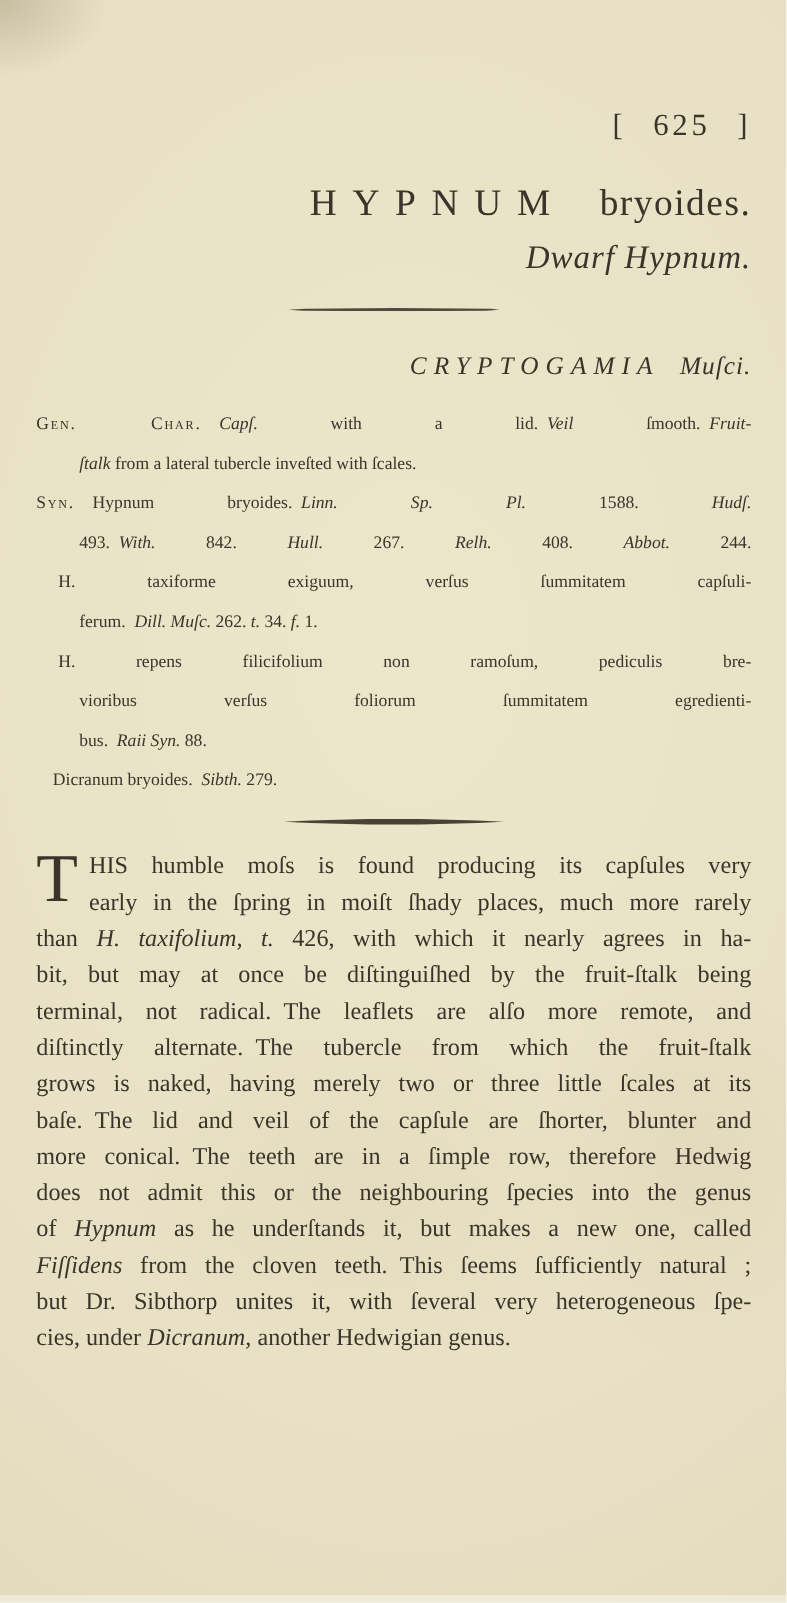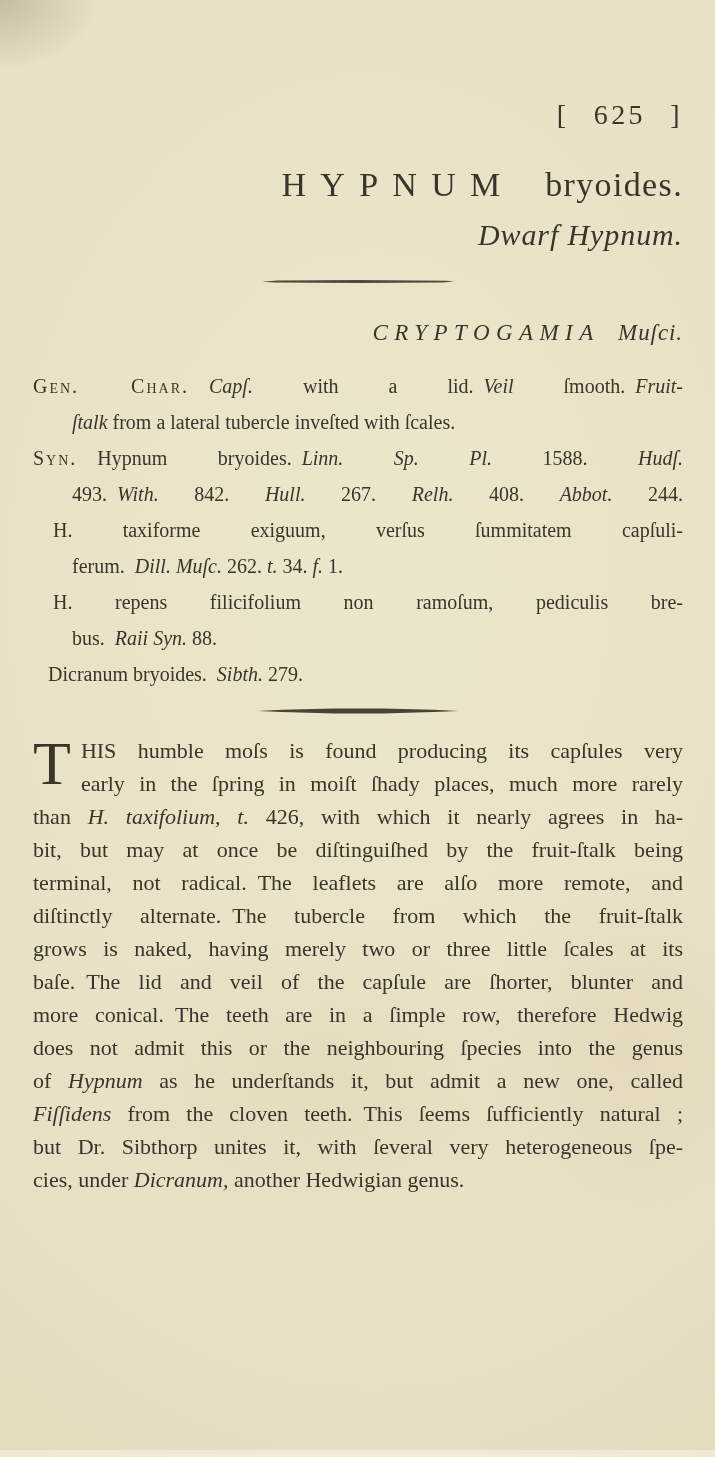--- a/index.html
+++ b/index.html
@@ -37,21 +37,21 @@
   }
   .rule2{
     margin-top:16px;width:200px;height:6px;opacity:0.92;
     clip-path:polygon(0 50%,12% 30%,38% 8%,62% 8%,88% 30%,100% 50%,88% 68%,62% 92%,38% 92%,12% 68%);
   }
 
   .crypto{margin-top:36px;font-size:23px;line-height:27px;font-style:italic;}
   .crypto .cls{letter-spacing:0.28em;}
   .crypto .ord{margin-left:0.8em;letter-spacing:0.04em;}
 
-  .synopsis{margin-top:22px;font-size:20px;line-height:36px;}
+  .synopsis{margin-top:22px;font-size:16px;line-height:36px;}
   .hang{padding-left:39px;}
   .hang .tline:first-child{margin-left:-39px;}
   .hang.sub .tline:first-child{margin-left:-19px;}
   .hang.sub2 .tline:first-child{margin-left:-24px;}
 
   .tline{text-align:justify;text-align-last:justify;}
   .tline.end{text-align-last:left;}
   .it{font-style:italic;}
   .sc{font-variant:small-caps;letter-spacing:0.10em;}
 
@@ -89,20 +89,21 @@
       <div class="hang">
           <div class="tline"><span class="sc">Syn.</span><span> Hypnum bryoides. </span><span class="it">Linn. Sp. Pl.</span><span> 1588. </span><span class="it">Hudſ.</span></div>
           <div class="tline"><span>493. </span><span class="it">With.</span><span> 842. </span><span class="it">Hull.</span><span> 267. </span><span class="it">Relh.</span><span> 408. </span><span class="it">Abbot.</span><span> 244.</span></div>
         </div>
       <div class="hang sub">
           <div class="tline"><span>H. taxiforme exiguum, verſus ſummitatem capſuli-</span></div>
           <div class="tline end"><span>ferum. </span><span class="it">Dill. Muſc.</span><span> 262. </span><span class="it">t.</span><span> 34. </span><span class="it">f.</span><span> 1.</span></div>
         </div>
       <div class="hang sub">
           <div class="tline"><span>H. repens filicifolium non ramoſum, pediculis bre-</span></div>
+          <div class="tline"><span>vioribus verſus foliorum ſummitatem egredienti-</span></div>
           <div class="tline end"><span>bus. </span><span class="it">Raii Syn.</span><span> 88.</span></div>
         </div>
       <div class="hang sub2">
           <div class="tline end"><span>Dicranum bryoides. </span><span class="it">Sibth.</span><span> 279.</span></div>
         </div>
     </div>
 
     <div class="rule rule2"></div>
 
     <div class="body-para">
@@ -111,21 +112,21 @@
           <div class="tline"><span>HIS humble moſs is found producing its capſules very</span></div>
           <div class="tline"><span>early in the ſpring in moiſt ſhady places, much more rarely</span></div>
           <div class="tline"><span>than </span><span class="it">H. taxifolium, t.</span><span> 426, with which it nearly agrees in ha-</span></div>
           <div class="tline"><span>bit, but may at once be diſtinguiſhed by the fruit-ſtalk being</span></div>
           <div class="tline"><span>terminal, not radical. The leaflets are alſo more remote, and</span></div>
           <div class="tline"><span>diſtinctly alternate. The tubercle from which the fruit-ſtalk</span></div>
           <div class="tline"><span>grows is naked, having merely two or three little ſcales at its</span></div>
           <div class="tline"><span>baſe. The lid and veil of the capſule are ſhorter, blunter and</span></div>
           <div class="tline"><span>more conical. The teeth are in a ſimple row, therefore Hedwig</span></div>
           <div class="tline"><span>does not admit this or the neighbouring ſpecies into the genus</span></div>
-          <div class="tline"><span>of </span><span class="it">Hypnum</span><span> as he underſtands it, but admit a new one, called</span></div>
+          <div class="tline"><span>of </span><span class="it">Hypnum</span><span> as he underſtands it, but makes a new one, called</span></div>
           <div class="tline"><span class="it">Fiſſidens</span><span> from the cloven teeth. This ſeems ſufficiently natural ;</span></div>
           <div class="tline"><span>but Dr. Sibthorp unites it, with ſeveral very heterogeneous ſpe-</span></div>
           <div class="tline end"><span>cies, under </span><span class="it">Dicranum,</span><span> another Hedwigian genus.</span></div>
         </div>
     </div>
 
   </div>
 </div>
 
 </body></html>

